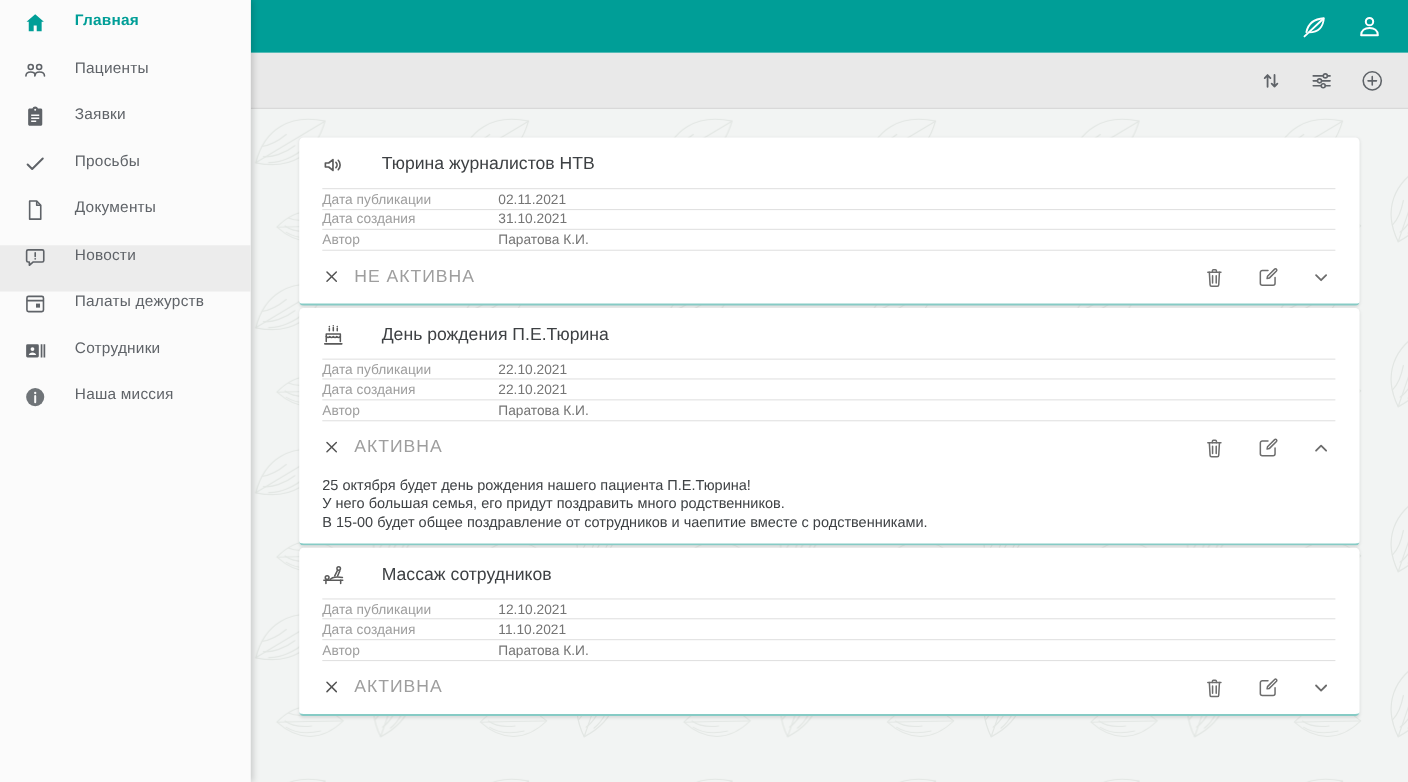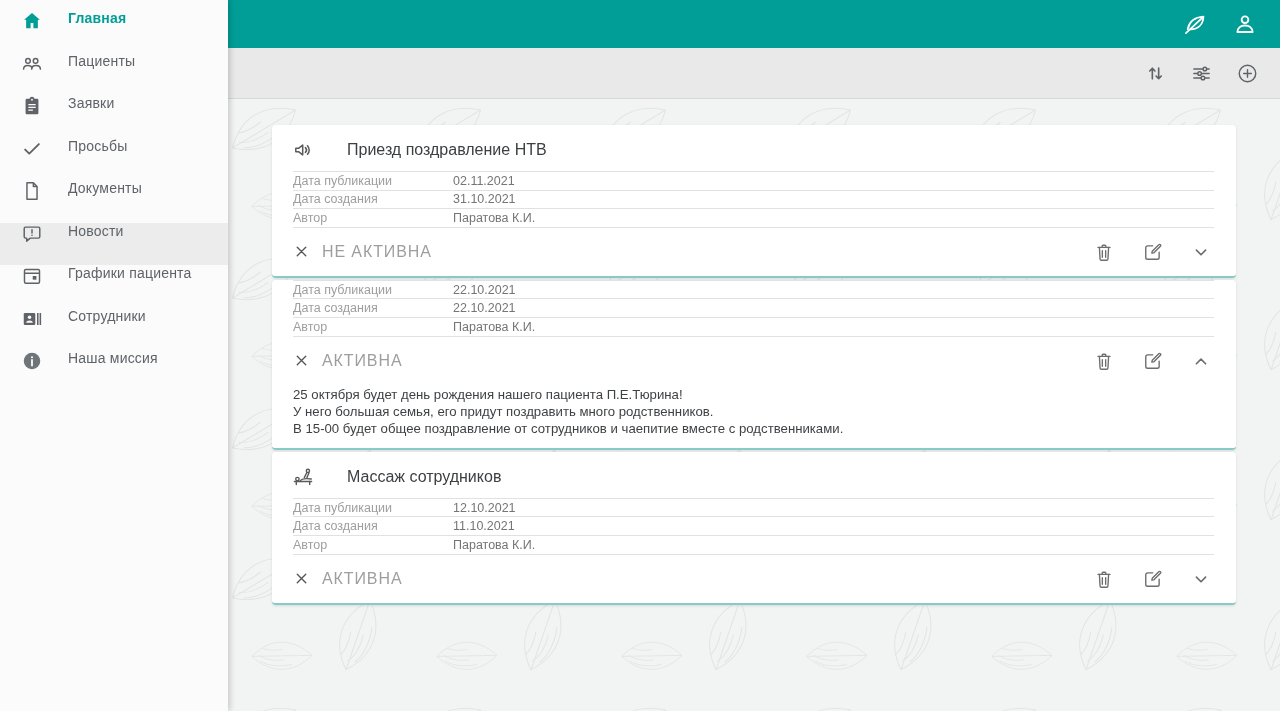--- a/index.html
+++ b/index.html
@@ -115,21 +115,21 @@
     <span class="slabel">Новости</span>
   </div>
   <div class="side-item">
     <span class="sicon">
       <svg viewBox="0 0 24 24" width="22" height="22" fill="none" stroke="currentColor" stroke-width="1.6" stroke-linejoin="round">
         <rect x="3.8" y="4.8" width="16.4" height="15.2" rx="1.6"></rect>
           <path d="M3.8 9h16.4"></path>
         <rect x="12.8" y="12" width="4" height="4" fill="#5f6368" stroke="none"></rect>
       </svg>
     </span>
-    <span class="slabel">Графики пациента</span>
+    <span class="slabel">Палаты дежурств</span>
   </div>
   <div class="side-item">
     <span class="sicon">
       <svg viewBox="0 0 24 24" width="22" height="22">
         <rect x="3" y="5.5" width="12.6" height="13" rx="1.4" fill="#5f6368"></rect>
         <circle cx="9.3" cy="10.2" r="1.9" fill="#fbfbfb"></circle>
         <path d="M5.6 16c.3-1.6 1.8-2.5 3.7-2.5s3.4.9 3.7 2.5Z" fill="#fbfbfb"></path>
         <path d="M18.3 5.5v13M21.1 5.5v13" stroke="#5f6368" stroke-width="1.7"></path>
       </svg>
     </span>
@@ -212,21 +212,21 @@
 
     <section class="card">
       <div class="card-head">
         <span class="cicon">
           <svg viewBox="0 0 24 24" width="24" height="24" fill="none" stroke="currentColor" stroke-width="1.5" stroke-linecap="round" stroke-linejoin="round">
             <path d="M4.8 10.2v3.6h3l3.9 3.1V7.1l-3.9 3.1Z"></path>
             <path d="M14.4 9.6a3.4 3.4 0 0 1 0 4.8"></path>
             <path d="M16.5 7.7a6.3 6.3 0 0 1 0 8.6"></path>
           </svg>
         </span>
-        <span class="card-title">Приезд поздравление НТВ</span>
+        <span class="card-title">Тюрина журналистов НТВ</span>
       </div>
       <div class="meta">
         <div class="meta-row">
           <span class="meta-label">Дата публикации</span>
           <span class="meta-value">02.11.2021</span>
         </div>
         <div class="meta-row">
           <span class="meta-label">Дата создания</span>
           <span class="meta-value">31.10.2021</span>
         </div>
@@ -260,20 +260,34 @@
           <span class="aicon chev">
             <svg viewBox="0 0 24 24" width="22" height="22" fill="none" stroke="currentColor" stroke-width="1.8" stroke-linecap="round" stroke-linejoin="round">
                 <path d="M7 10l5 5 5-5"></path>
               </svg>
           </span>
         </div>
       </div>
     </section>
 
     <section class="card">
+      <div class="card-head">
+        <span class="cicon">
+          <svg viewBox="0 0 24 24" width="24" height="24" fill="none" stroke="currentColor" stroke-width="1.4" stroke-linecap="round" stroke-linejoin="round">
+            <path d="M8.4 5.4v2.2M12 4.8v2.8M15.6 5.4v2.2"></path>
+            <circle cx="8.4" cy="3.9" r=".7" fill="currentColor" stroke="none"></circle>
+            <circle cx="12" cy="3.2" r=".7" fill="currentColor" stroke="none"></circle>
+            <circle cx="15.6" cy="3.9" r=".7" fill="currentColor" stroke="none"></circle>
+            <path d="M5.6 17.4v-6.8h12.8v6.8"></path>
+            <path d="M5.6 12.9c1 1.2 2.2 1.2 3.2 0 1 1.2 2.2 1.2 3.2 0 1 1.2 2.2 1.2 3.2 0 1 1.2 2.2 1.2 3.2 0"></path>
+            <path d="M4.2 19.6h15.6"></path>
+          </svg>
+        </span>
+        <span class="card-title">День рождения П.Е.Тюрина</span>
+      </div>
       <div class="meta">
         <div class="meta-row">
           <span class="meta-label">Дата публикации</span>
           <span class="meta-value">22.10.2021</span>
         </div>
         <div class="meta-row">
           <span class="meta-label">Дата создания</span>
           <span class="meta-value">22.10.2021</span>
         </div>
         <div class="meta-row">

